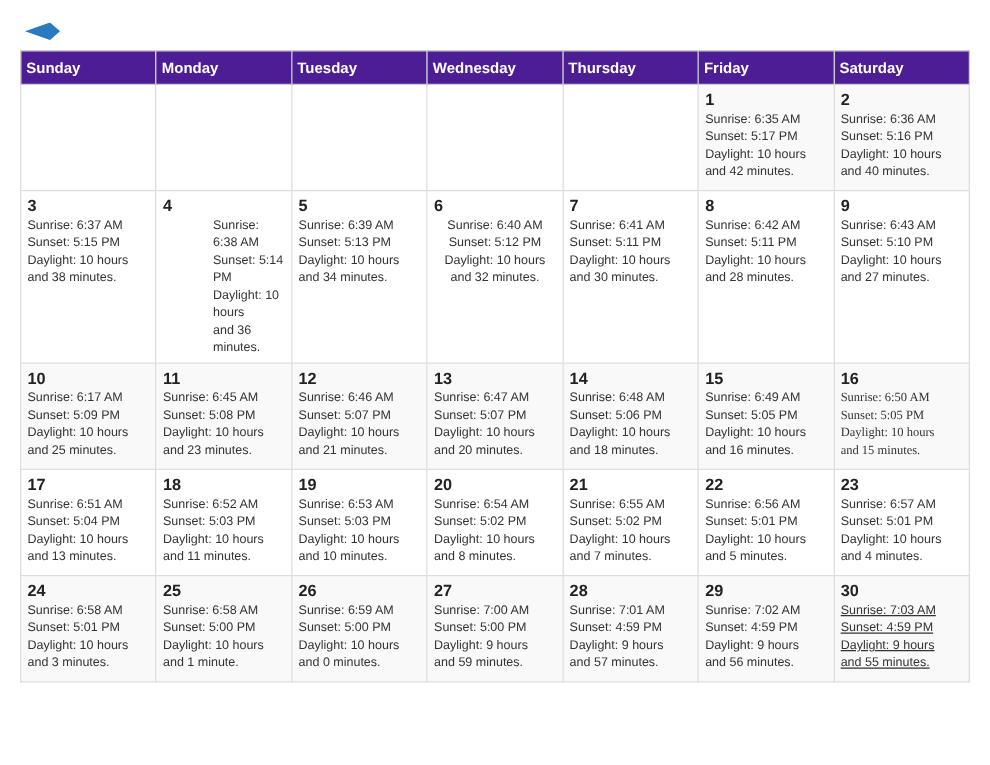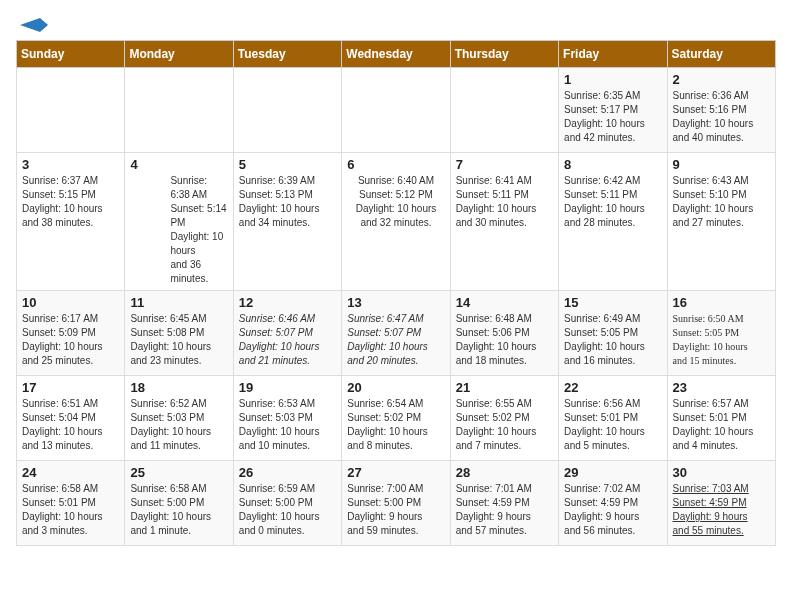--- a/index.html
+++ b/index.html
@@ -45,21 +45,21 @@
     .location-title {
       font-size: 16px;
       color: #444;
     }
     table {
       width: 100%;
       border-collapse: collapse;
       table-layout: fixed;
     }
     thead tr th {
-      background: #a16207;
+      background: #4c1d95;
       color: #fff;
       font-size: 12px;
       font-weight: bold;
       padding: 6px 4px;
       text-align: left;
       border: 1px solid #ccc;
     }
     tbody tr td {
       border: 1px solid #ddd;
       vertical-align: top;
@@ -205,28 +205,28 @@
         </td>
         <td>
           <span class="day-num">11</span>
           <div class="day-info" style="white-space: pre-line;">Sunrise: 6:45 AM
 Sunset: 5:08 PM
 Daylight: 10 hours
 and 23 minutes.</div>
         </td>
         <td>
           <span class="day-num">12</span>
-          <div class="day-info" style="white-space: pre-line; font-style: italic;">Sunrise: 6:46 AM
+          <div class="day-info" style="white-space: pre-line;">Sunrise: 6:46 AM
 Sunset: 5:07 PM
 Daylight: 10 hours
 and 21 minutes.</div>
         </td>
         <td>
           <span class="day-num">13</span>
-          <div class="day-info" style="white-space: pre-line; font-style: italic;">Sunrise: 6:47 AM
+          <div class="day-info" style="white-space: pre-line;">Sunrise: 6:47 AM
 Sunset: 5:07 PM
 Daylight: 10 hours
 and 20 minutes.</div>
         </td>
         <td>
           <span class="day-num">14</span>
           <div class="day-info" style="white-space: pre-line;">Sunrise: 6:48 AM
 Sunset: 5:06 PM
 Daylight: 10 hours
 and 18 minutes.</div>

